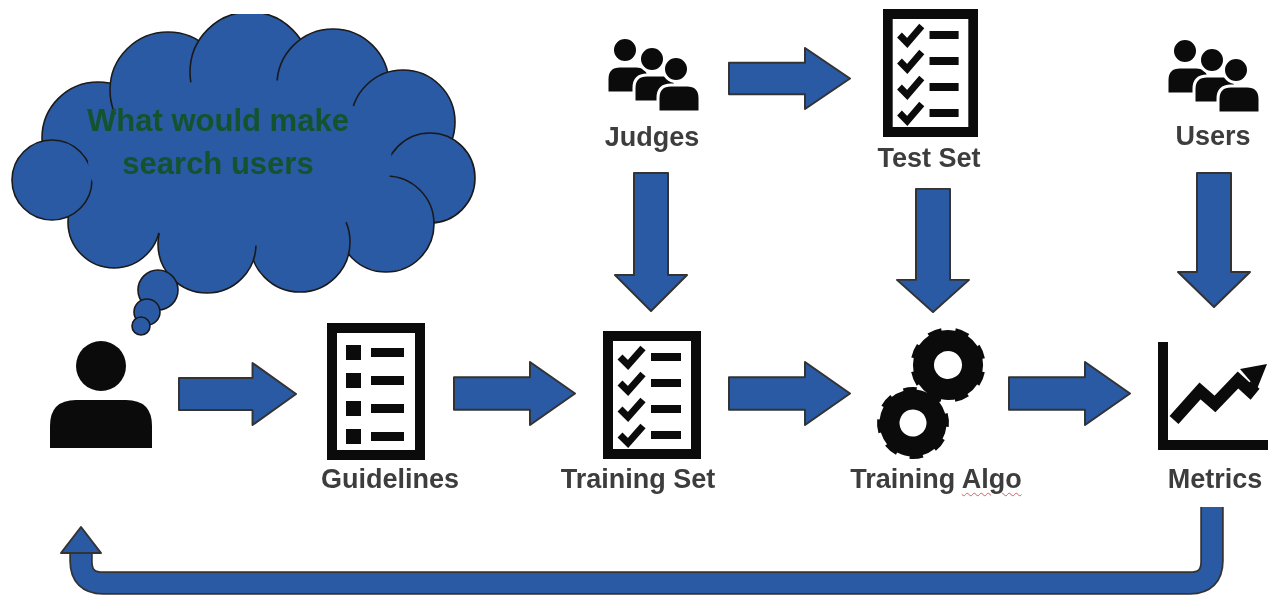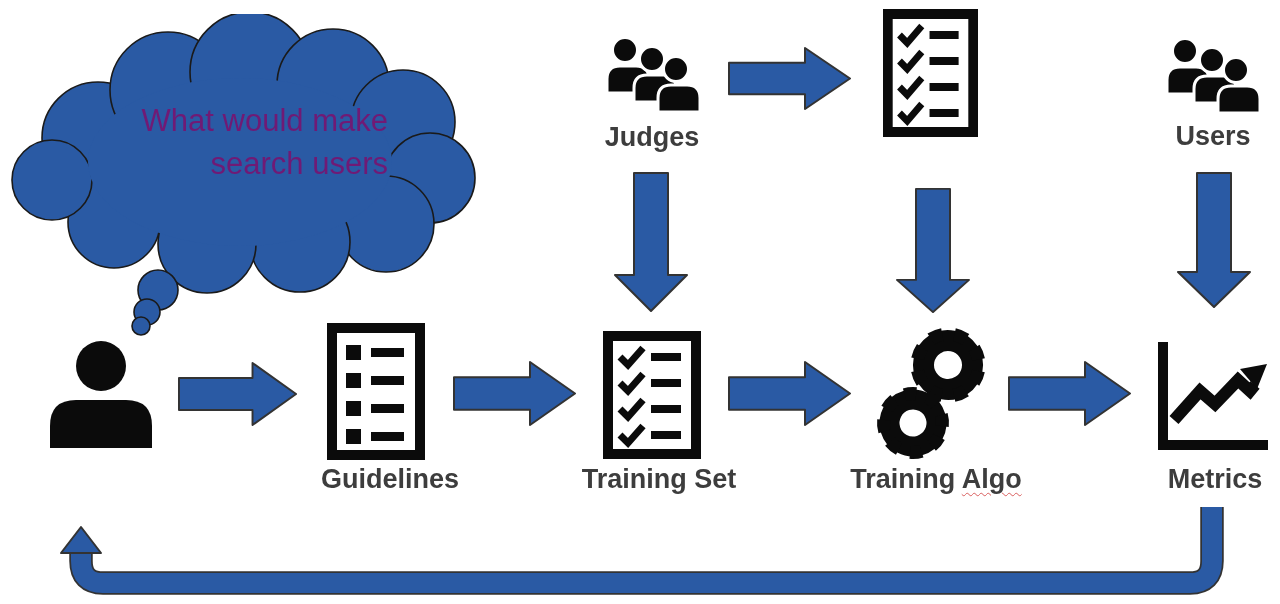--- a/index.html
+++ b/index.html
@@ -2,22 +2,22 @@
 <html><head>
 <meta charset="utf-8">
 <style>
   html,body{margin:0;padding:0;background:#fff;}
   .stage{position:relative;width:1280px;height:604px;background:#ffffff;overflow:hidden;
          font-family:"Liberation Sans",sans-serif;}
   .abs{position:absolute;}
   .node-label{position:absolute;transform:translateX(-50%);white-space:nowrap;
               font-family:"Liberation Sans",sans-serif;font-weight:700;font-size:27px;
               color:#3d3d3d;letter-spacing:0px;}
-  .cloud-text{position:absolute;left:48px;top:99px;width:340px;text-align:right;
-              color:#701a75;font-size:31px;line-height:43px;font-weight:400;}
+  .cloud-text{position:absolute;left:48px;top:99px;width:340px;text-align:center;
+              color:#14532d;font-size:31px;line-height:43px;font-weight:700;}
   .squiggle{text-decoration-line:underline;text-decoration-style:wavy;
             text-decoration-color:#d95f5f;text-decoration-thickness:1px;text-underline-offset:4px;}
   svg{display:block;}
 </style>
 </head>
 <body>
 
 <div class="stage">
 
   <svg width="0" height="0" style="position:absolute" aria-hidden="true">
@@ -91,20 +91,21 @@
   </svg>
   <div class="node-label" style="left:652px;top:122px">Judges</div>
 
   <svg class="abs" style="left:728px;top:47px" width="124" height="63">
     <use href="#sym-arrow-right" width="124" height="63"></use>
   </svg>
 
   <svg class="abs" style="left:883px;top:9px" width="95" height="128">
     <use href="#sym-checklist-checked" width="95" height="128"></use>
   </svg>
+  <div class="node-label" style="left:929px;top:143px">Test Set</div>
 
   <svg class="abs" style="left:1162px;top:36px" width="100" height="78">
     <use href="#sym-people" width="100" height="78"></use>
   </svg>
   <div class="node-label" style="left:1213px;top:121px">Users</div>
 
   <svg class="abs" style="left:614px;top:172px" width="74" height="140">
     <use href="#sym-arrow-down" width="74" height="140"></use>
   </svg>
   <svg class="abs" style="left:896px;top:188px" width="74" height="125">
@@ -138,21 +139,21 @@
   </svg>
   <div class="node-label" style="left:390px;top:464px">Guidelines</div>
 
   <svg class="abs" style="left:453px;top:361px" width="124" height="65">
     <use href="#sym-arrow-right" width="124" height="65"></use>
   </svg>
 
   <svg class="abs" style="left:603px;top:331px" width="98" height="128">
     <use href="#sym-checklist-checked" width="98" height="128"></use>
   </svg>
-  <div class="node-label" style="left:659px;top:464px">Training Set</div>
+  <div class="node-label" style="left:638px;top:464px">Training Set</div>
 
   <svg class="abs" style="left:728px;top:361px" width="124" height="65">
     <use href="#sym-arrow-right" width="124" height="65"></use>
   </svg>
 
   <svg class="abs" style="left:873px;top:326px" width="118" height="136" viewBox="0 0 118 136">
     <g transform="rotate(11 75 39)">
       <circle cx="75" cy="39" r="24.5" fill="none" stroke="#0b0b0b" stroke-width="21"></circle>
       <circle cx="75" cy="39" r="31" fill="none" stroke="#0b0b0b" stroke-width="13" stroke-dasharray="12.2 12.2"></circle>
     </g>

